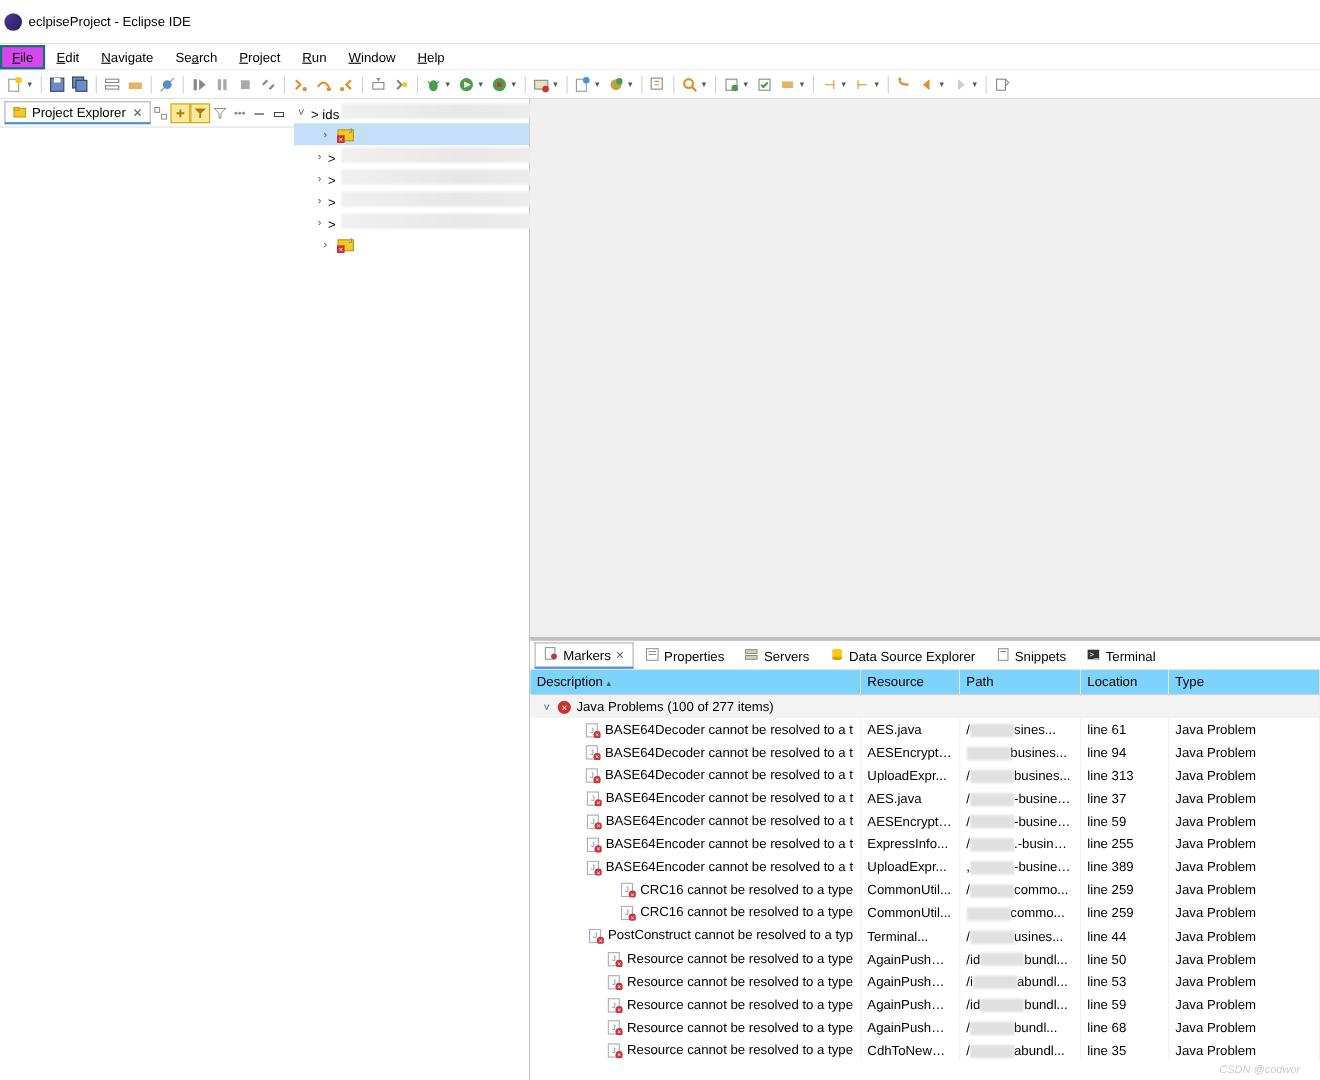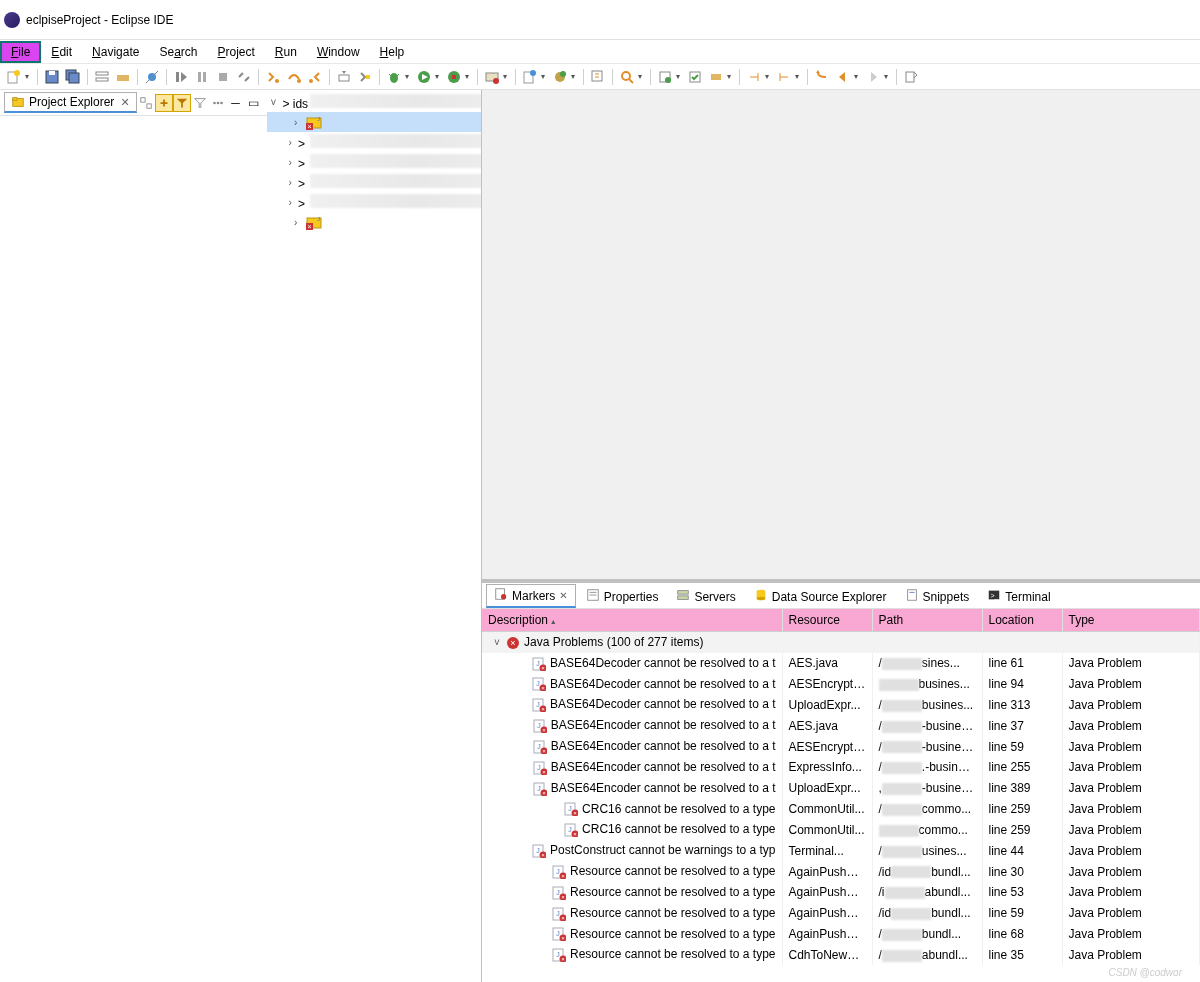--- a/index.html
+++ b/index.html
@@ -56,21 +56,21 @@
 .btab { display: flex; align-items: center; gap: 4px; padding: 3px 8px; cursor: default; }
 .btab.active { border: 1px solid #b0b0b0; border-bottom: 2px solid #4a90d9; padding: 2px 7px; }
 .btab-close { font-size: 10px; color: #666; }
 .btab svg { width:14px; height:14px; }
 
 .filter-line { padding: 4px 8px; color: #333; border-bottom: 1px solid #eee; }
 
 
 .table-wrap { flex:1; overflow:auto; }
 table.markers { width: 100%; border-collapse: collapse; font-size: 12px; table-layout: fixed; }
-table.markers th { text-align: left; font-weight: normal; padding: 4px 6px; border-right: 1px solid #e0e0e0; border-bottom: 1px solid #d0d0d0; background: #f9a8d4; position: sticky; top: 0; }
+table.markers th { text-align: left; font-weight: normal; padding: 4px 6px; border-right: 1px solid #e0e0e0; border-bottom: 1px solid #d0d0d0; background: #7dd3fc; position: sticky; top: 0; }
 table.markers th .sort { font-size: 8px; color: #555; }
 table.markers td { padding: 3px 6px; border-right: 1px solid #f0f0f0; overflow: hidden; white-space: nowrap; text-overflow: ellipsis; }
 table.markers tr.group td { background: #f3f3f3; }
 table.markers tr.problem td:first-child { padding-left: 40px; text-align: right; }
 .cell-icon { display:inline-flex; width:14px; height:14px; align-items:center; justify-content:center; margin-right:4px; vertical-align:middle; }
 .path-blur { display:inline-block; width:40px; height:12px; background:#e0e0e0; filter:blur(1px); vertical-align:middle; }
 
 .watermark { position:absolute; right:18px; bottom:4px; font-size:10px; color:#ccc; font-style:italic; pointer-events:none;}
 </style>
 </head>
@@ -640,38 +640,38 @@
                 <td>Java Problem</td>
               </tr>
               <tr class="problem">
                 <td><span class="cell-icon">
                     <svg viewBox="0 0 14 14">
                       <rect x="1" y="1" width="10" height="12" fill="#fff" stroke="#aab"></rect>
                       <text x="6" y="9" font-size="7" fill="#5a7abf" text-anchor="middle">J</text>
                       <circle cx="11" cy="11" r="3.5" fill="#c33"></circle>
                       <text x="11" y="13" font-size="6" fill="#fff" text-anchor="middle">×</text>
                     </svg>
-                  </span><span>PostConstruct cannot be warnings to a typ</span></td>
+                  </span><span>PostConstruct cannot be resolved to a typ</span></td>
                 <td>Terminal...</td>
                 <td><span>/</span><span class="path-blur"></span><span>usines...</span></td>
                 <td>line 44</td>
                 <td>Java Problem</td>
               </tr>
               <tr class="problem">
                 <td><span class="cell-icon">
                     <svg viewBox="0 0 14 14">
                       <rect x="1" y="1" width="10" height="12" fill="#fff" stroke="#aab"></rect>
                       <text x="6" y="9" font-size="7" fill="#5a7abf" text-anchor="middle">J</text>
                       <circle cx="11" cy="11" r="3.5" fill="#c33"></circle>
                       <text x="11" y="13" font-size="6" fill="#fff" text-anchor="middle">×</text>
                     </svg>
                   </span><span>Resource cannot be resolved to a type</span></td>
                 <td>AgainPushO...</td>
                 <td><span>/id</span><span class="path-blur"></span><span>bundl...</span></td>
-                <td>line 30</td>
+                <td>line 50</td>
                 <td>Java Problem</td>
               </tr>
               <tr class="problem">
                 <td><span class="cell-icon">
                     <svg viewBox="0 0 14 14">
                       <rect x="1" y="1" width="10" height="12" fill="#fff" stroke="#aab"></rect>
                       <text x="6" y="9" font-size="7" fill="#5a7abf" text-anchor="middle">J</text>
                       <circle cx="11" cy="11" r="3.5" fill="#c33"></circle>
                       <text x="11" y="13" font-size="6" fill="#fff" text-anchor="middle">×</text>
                     </svg>

